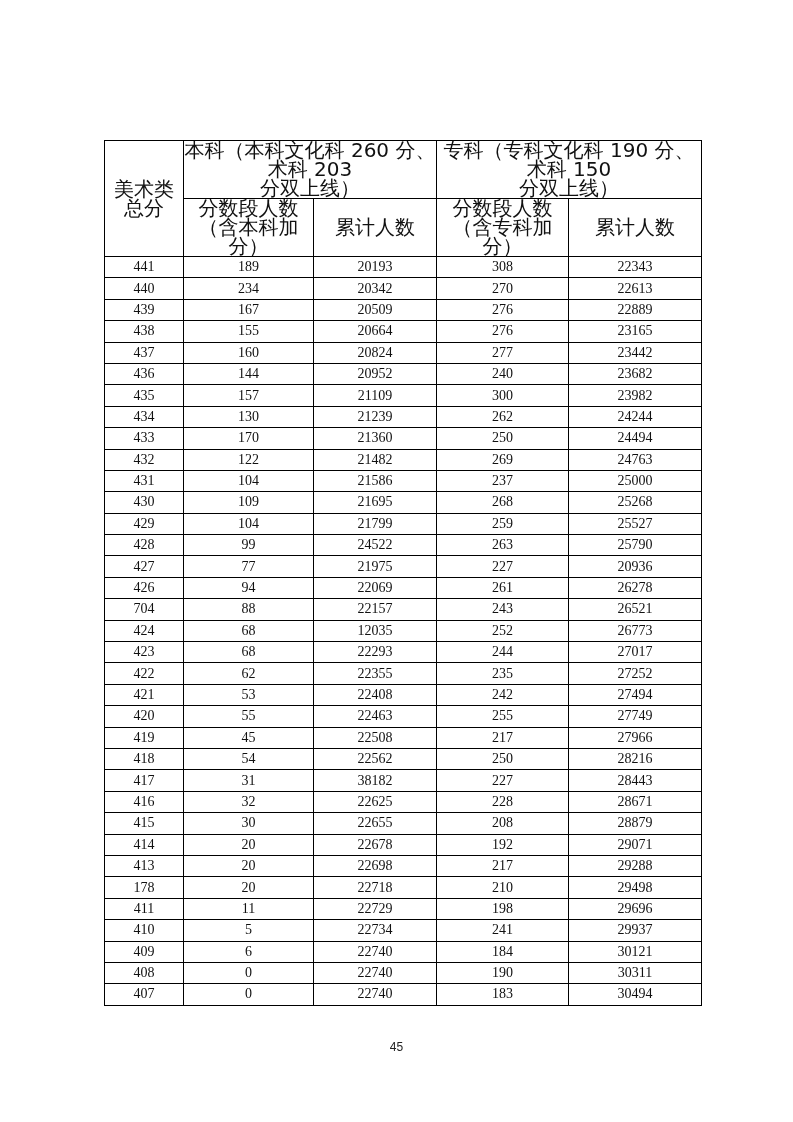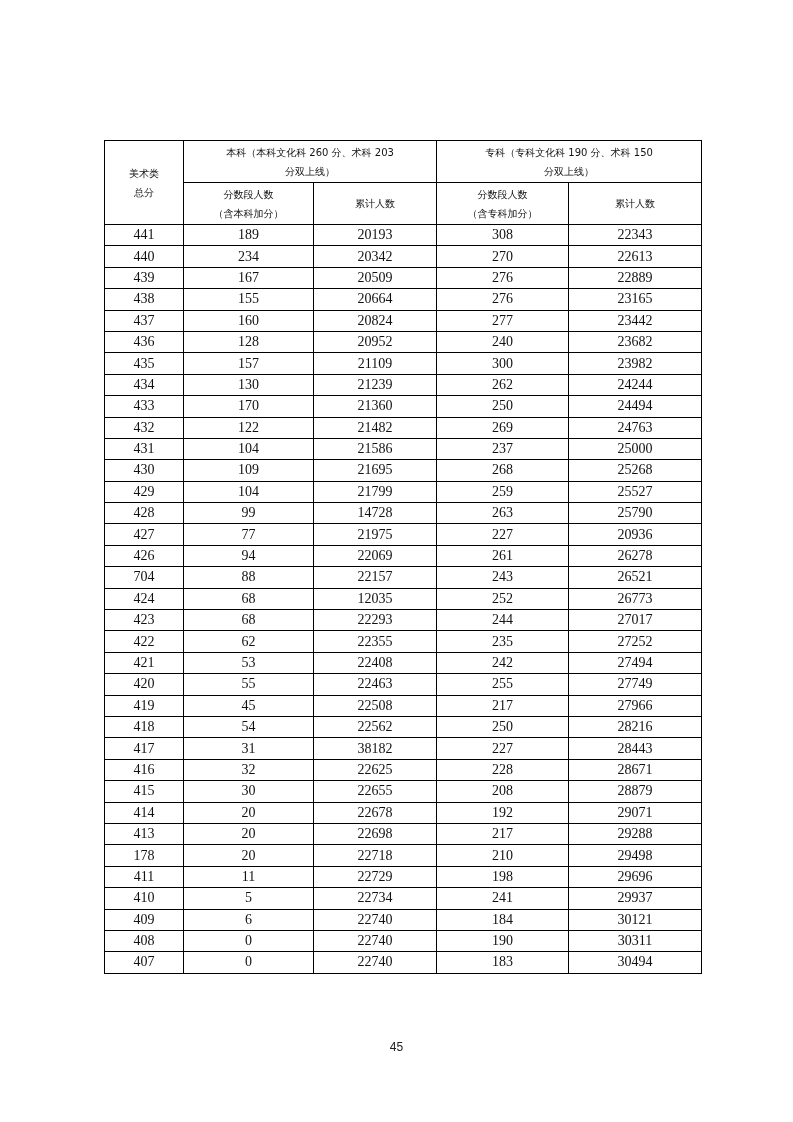--- a/index.html
+++ b/index.html
@@ -8,21 +8,21 @@
   table.score-table {
     position: absolute; left: 104px; top: 140px;
     width: 597px; border-collapse: collapse; table-layout: fixed;
     font-family: "DejaVu Sans", "Liberation Sans", sans-serif;
     color: #111;
   }
   .score-table td, .score-table th {
     border: 1px solid #000; padding: 0; text-align: center; vertical-align: middle;
     font-weight: normal;
   }
-  .score-table th { font-size: 10px; line-height: 19px; }
+  .score-table th { font-size: 20px; line-height: 19px; }
   .score-table tr.h1 th { height: 41px; }
   .score-table tr.h2 th { height: 41px; }
   .score-table td {
     height: 20.4px; font-size: 14px; line-height: 20px;
     font-family: "Liberation Serif", "DejaVu Serif", serif;
   }
   .page-number {
     position: absolute; left: 0; width: 793px; top: 1040px; text-align: center;
     font-family: "Liberation Sans", sans-serif; font-size: 12px; color: #222;
   }
@@ -98,21 +98,21 @@
         </tr>
         <tr>
           <td>437</td>
           <td>160</td>
           <td>20824</td>
           <td>277</td>
           <td>23442</td>
         </tr>
         <tr>
           <td>436</td>
-          <td>128</td>
+          <td>144</td>
           <td>20952</td>
           <td>240</td>
           <td>23682</td>
         </tr>
         <tr>
           <td>435</td>
           <td>157</td>
           <td>21109</td>
           <td>300</td>
           <td>23982</td>
@@ -155,21 +155,21 @@
         <tr>
           <td>429</td>
           <td>104</td>
           <td>21799</td>
           <td>259</td>
           <td>25527</td>
         </tr>
         <tr>
           <td>428</td>
           <td>99</td>
-          <td>14728</td>
+          <td>24522</td>
           <td>263</td>
           <td>25790</td>
         </tr>
         <tr>
           <td>427</td>
           <td>77</td>
           <td>21975</td>
           <td>227</td>
           <td>20936</td>
         </tr>

